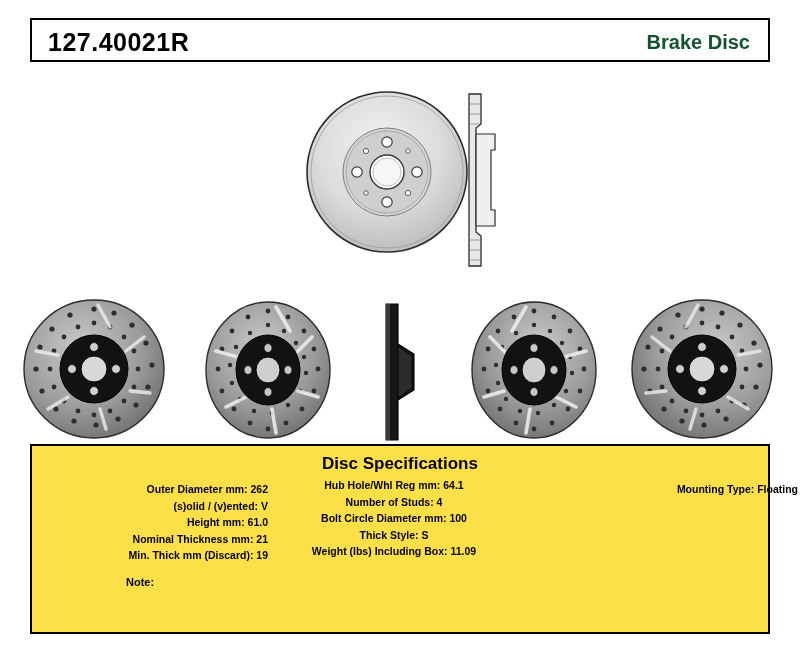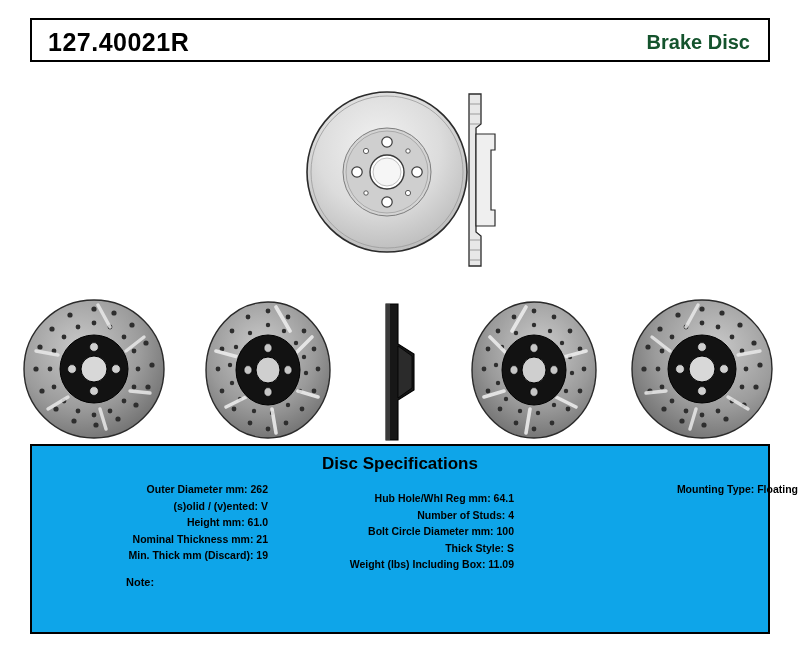--- a/index.html
+++ b/index.html
@@ -63,21 +63,21 @@
 
   
   .spec-box {
     position: absolute;
     left: 30px;
     top: 444px;
     width: 740px;
     height: 190px;
     border: 2px solid #000;
     box-sizing: border-box;
-    background: #0ea5e9;
+    background: #fde047;
   }
   .spec-title {
     position: absolute;
     left: 0;
     top: 8px;
     width: 100%;
     text-align: center;
     font-size: 17px;
     font-weight: bold;
   }
@@ -89,23 +89,23 @@
     margin-left: 24px;
   }
   .spec-col-left {
     left: 0;
     top: 35px;
     width: 212px;
     text-align: right;
   }
   .spec-col-mid {
     left: 218px;
-    top: 44px;
+    top: 31px;
     width: 240px;
-    text-align: right;
+    text-align: center;
   }
   .spec-col-right {
     left: 526px;
     top: 35px;
     width: 216px;
     text-align: right;
   }
   .spec-note {
     position: absolute;
     left: 66px;

